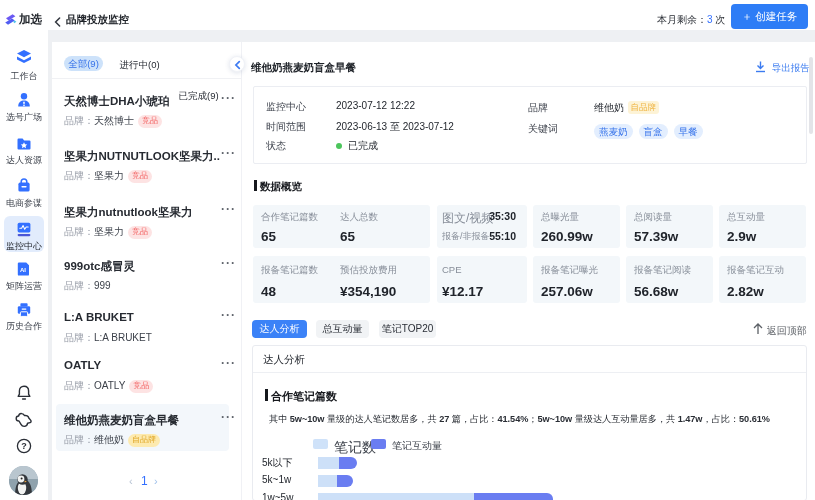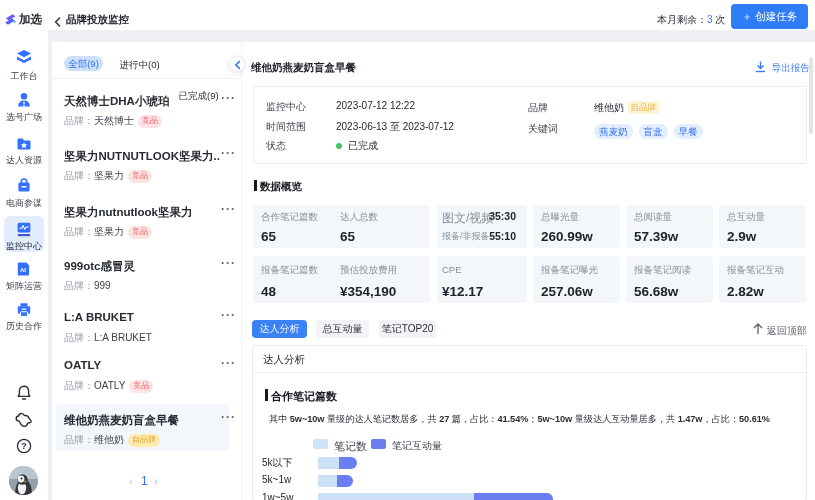--- a/index.html
+++ b/index.html
@@ -232,21 +232,21 @@
     </svg> 返回顶部</div>
 
 <div class="abs" style="left:252px;top:345px;width:555px;height:156px;border:1px solid #e9ebf0;border-radius:3px;"></div>
 <div class="abs" style="left:263px;top:353px;font-size:10.5px;color:#23272e;">达人分析</div>
 <div class="abs" style="left:253px;top:372px;width:553px;height:1px;background:#edeff3;"></div>
 <div class="abs" style="left:265px;top:389px;width:3px;height:12px;background:#16181d;"></div>
 <div class="abs" style="left:271px;top:389px;font-size:11px;font-weight:700;color:#16181d;">合作笔记篇数</div>
 <div class="abs" style="left:269px;top:413px;font-size:9.2px;color:#2a2e35;white-space:nowrap;letter-spacing:-0.05px;">其中 <b>5w~10w</b> 量级的达人笔记数居多，共 <b>27</b> 篇，占比：<b>41.54%</b>；<b>5w~10w</b> 量级达人互动量居多，共 <b>1.47w</b>，占比：<b>50.61%</b></div>
 
 <div class="abs" style="left:313px;top:439px;width:15px;height:10px;background:#cfe2f9;border-radius:2px;"></div>
-<div class="abs" style="left:334px;top:439px;font-size:11px;color:#3f444d;">笔记数</div>
+<div class="abs" style="left:334px;top:439px;font-size:14px;color:#3f444d;">笔记数</div>
 <div class="abs" style="left:371px;top:439px;width:15px;height:10px;background:#6a7df1;border-radius:2px;"></div>
 <div class="abs" style="left:392px;top:439px;font-size:10px;color:#3f444d;">笔记互动量</div>
 
 <style>.clab{position:absolute;font-size:10px;color:#23272e;width:50px;text-align:left;}</style>
 <div class="clab" style="left:262px;top:456px;">5k以下</div>
 <div class="abs" style="left:318px;top:457px;width:21px;height:12px;background:#cde0f8;"></div>
 <div class="abs" style="left:339px;top:457px;width:18px;height:12px;background:#6a7df1;border-radius:0 7px 7px 0;"></div>
 <div class="clab" style="left:262px;top:474px;">5k~1w</div>
 <div class="abs" style="left:318px;top:475px;width:19px;height:12px;background:#cde0f8;"></div>
 <div class="abs" style="left:337px;top:475px;width:16px;height:12px;background:#6a7df1;border-radius:0 7px 7px 0;"></div>

